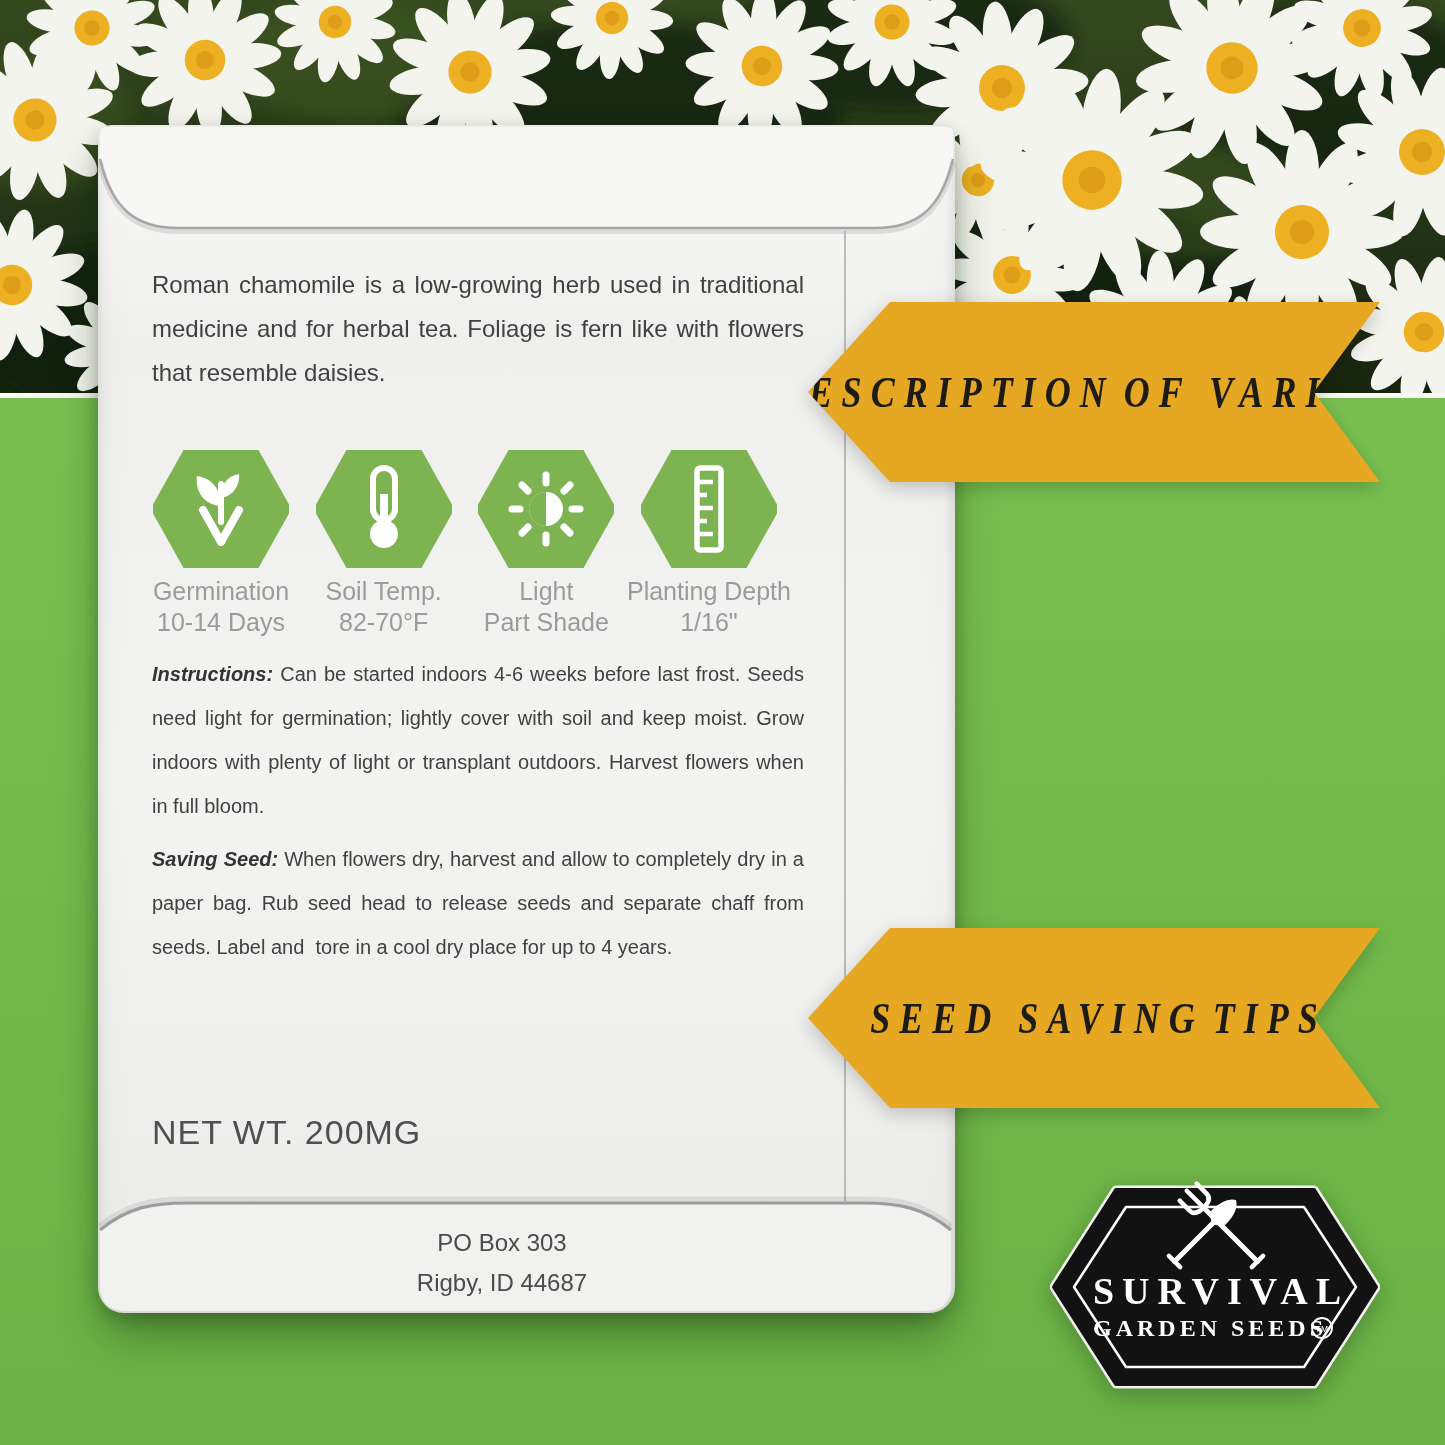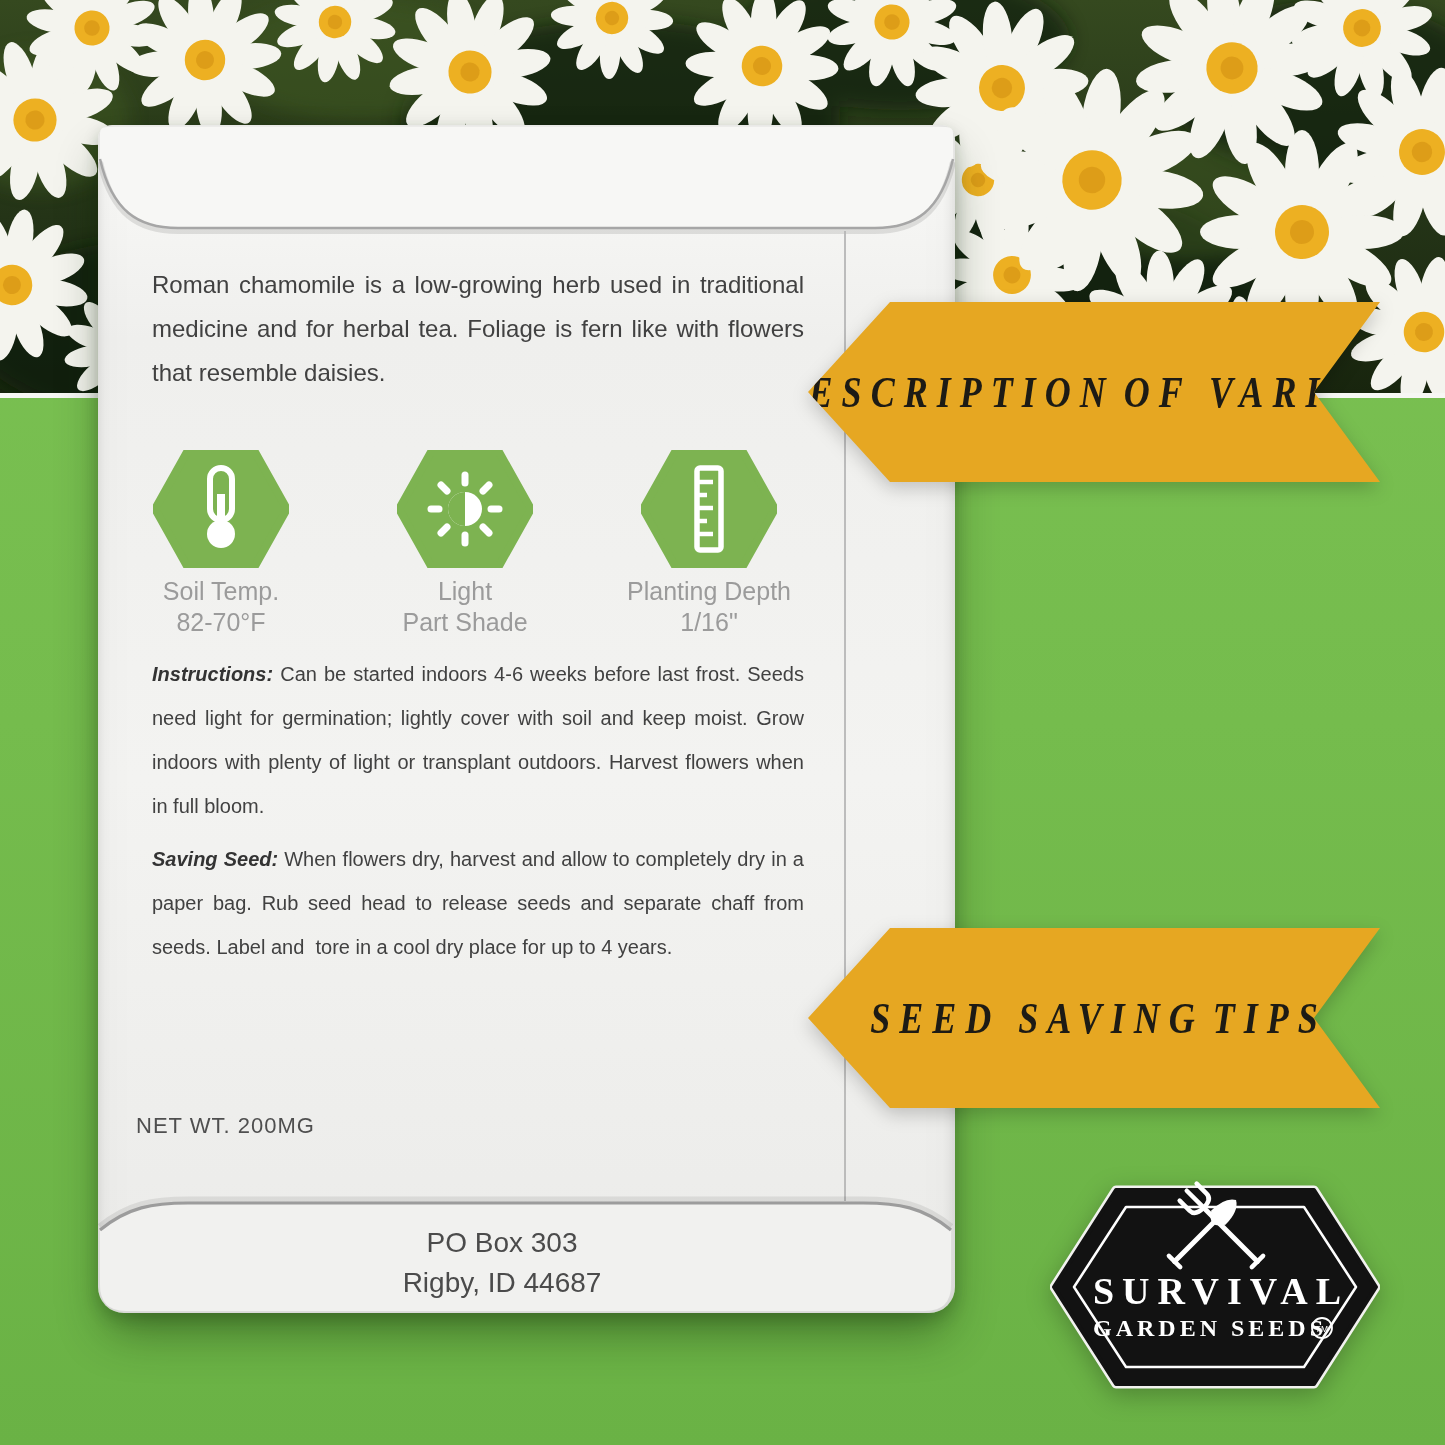--- a/index.html
+++ b/index.html
@@ -24,22 +24,22 @@
     box-shadow:0 26px 48px -8px rgba(15,40,8,.45), 0 6px 16px rgba(15,40,8,.22),
                inset 0 0 46px rgba(0,0,0,.04), inset 4px 0 10px rgba(0,0,0,.05), inset -4px 0 10px rgba(0,0,0,.07);
   }
   .packet-folds{position:absolute; left:0; top:0; width:857px; height:1188px; pointer-events:none;}
   .packet-text{position:absolute; color:var(--body_text);}
   .desc{left:54px; top:138px; width:652px; font-size:24px; line-height:44px; text-align:justify;}
   .para{font-size:20px; line-height:44px; text-align:justify; width:652px; left:54px;}
   .para .lead{font-style:italic; font-weight:bold; color:#333;}
   .instructions{top:527px;}
   .saving{top:712px;}
-  .netwt{left:38px; top:988px; font-size:22px; letter-spacing:1px; color:#4f4f4f;}
-  .address{left:54px; top:1098px; width:700px; text-align:center; font-size:28px; line-height:40px; color:#4b4b4b;}
+  .netwt{left:54px; top:988px; font-size:34px; letter-spacing:1px; color:#4f4f4f;}
+  .address{left:54px; top:1098px; width:700px; text-align:center; font-size:24px; line-height:40px; color:#4b4b4b;}
 
   
   .stats{position:absolute; left:42px; top:325px; width:650px; display:flex; justify-content:space-between;}
   .stat{width:162px; display:flex; flex-direction:column; align-items:center;}
   .stat svg.hex{width:136px; height:118px; display:block;}
   .stat-label{margin-top:8px; font-size:25px; line-height:31px; color:var(--muted_label); text-align:center; white-space:nowrap;}
 
   
   .banner{position:absolute; left:808px; width:572px; height:180px;
           filter:drop-shadow(0 6px 9px rgba(0,0,0,.20));}
@@ -145,20 +145,33 @@
       <path d="M2 1102 C30 1079 55 1075 90 1075 L765 1075 C800 1075 825 1079 853 1102" fill="none" stroke="rgba(0,0,0,0.08)" stroke-width="7"></path>
       <path d="M2 1105 C30 1082 55 1078 90 1078 L765 1078 C800 1078 825 1082 853 1105" fill="none" stroke="#9c9c9c" stroke-width="3.2"></path>
     </svg>
 
     <p class="packet-text desc">Roman chamomile is a low-growing herb used in traditional medicine and for herbal tea. Foliage is fern like with flowers that resemble daisies.</p>
 
     <div class="stats">
       <div class="stat">
         <svg class="hex" viewBox="0 0 136 118">
           <polygon points="34,2 102,2 134,59 102,116 34,116 2,59" fill="var(--hex_green)" stroke="var(--hex_green)" stroke-width="8" stroke-linejoin="round"></polygon>
+          <line x1="68" y1="34" x2="68" y2="72" stroke="#fff" stroke-width="6" stroke-linecap="round"></line>
+          <path d="M68 56 C50 55 42 40 44 26 C59 28 68 40 68 56 Z" fill="#fff"></path>
+          <path d="M68 48 C81 46 87 34 86 24 C73 26 67 37 68 48 Z" fill="#fff"></path>
+          <path d="M50 60 L68 92 L86 60" fill="none" stroke="#fff" stroke-width="8" stroke-linecap="round" stroke-linejoin="round"></path>
+        </svg>
+        <div class="stat-label">
+          <div>Germination</div>
+          <div>10-14 Days</div>
+        </div>
+      </div>
+      <div class="stat">
+        <svg class="hex" viewBox="0 0 136 118">
+          <polygon points="34,2 102,2 134,59 102,116 34,116 2,59" fill="var(--hex_green)" stroke="var(--hex_green)" stroke-width="8" stroke-linejoin="round"></polygon>
           <rect x="57" y="18" width="22" height="52" rx="11" fill="none" stroke="#fff" stroke-width="6"></rect>
           <circle cx="68" cy="84" r="14" fill="#fff"></circle>
           <rect x="64" y="44" width="8" height="40" fill="#fff"></rect>
         </svg>
         <div class="stat-label">
           <div>Soil Temp.</div>
           <div>82-70°F</div>
         </div>
       </div>
       <div class="stat">

